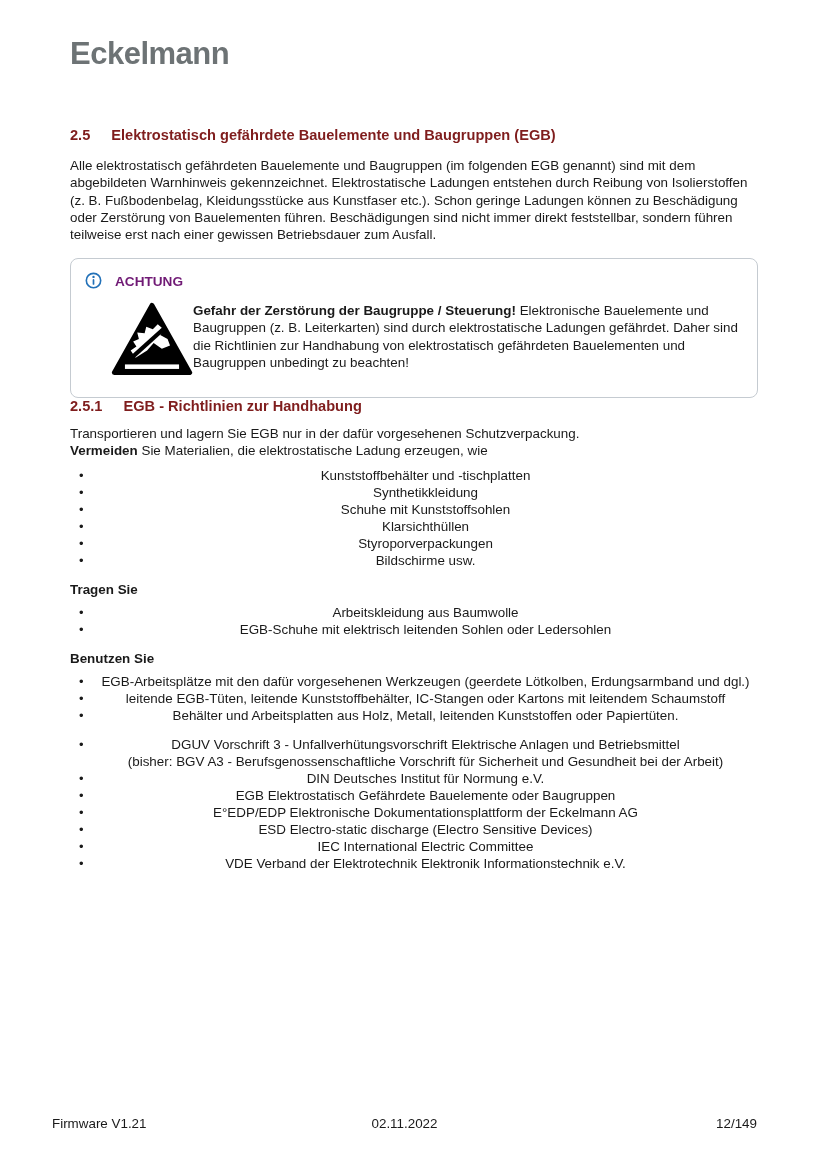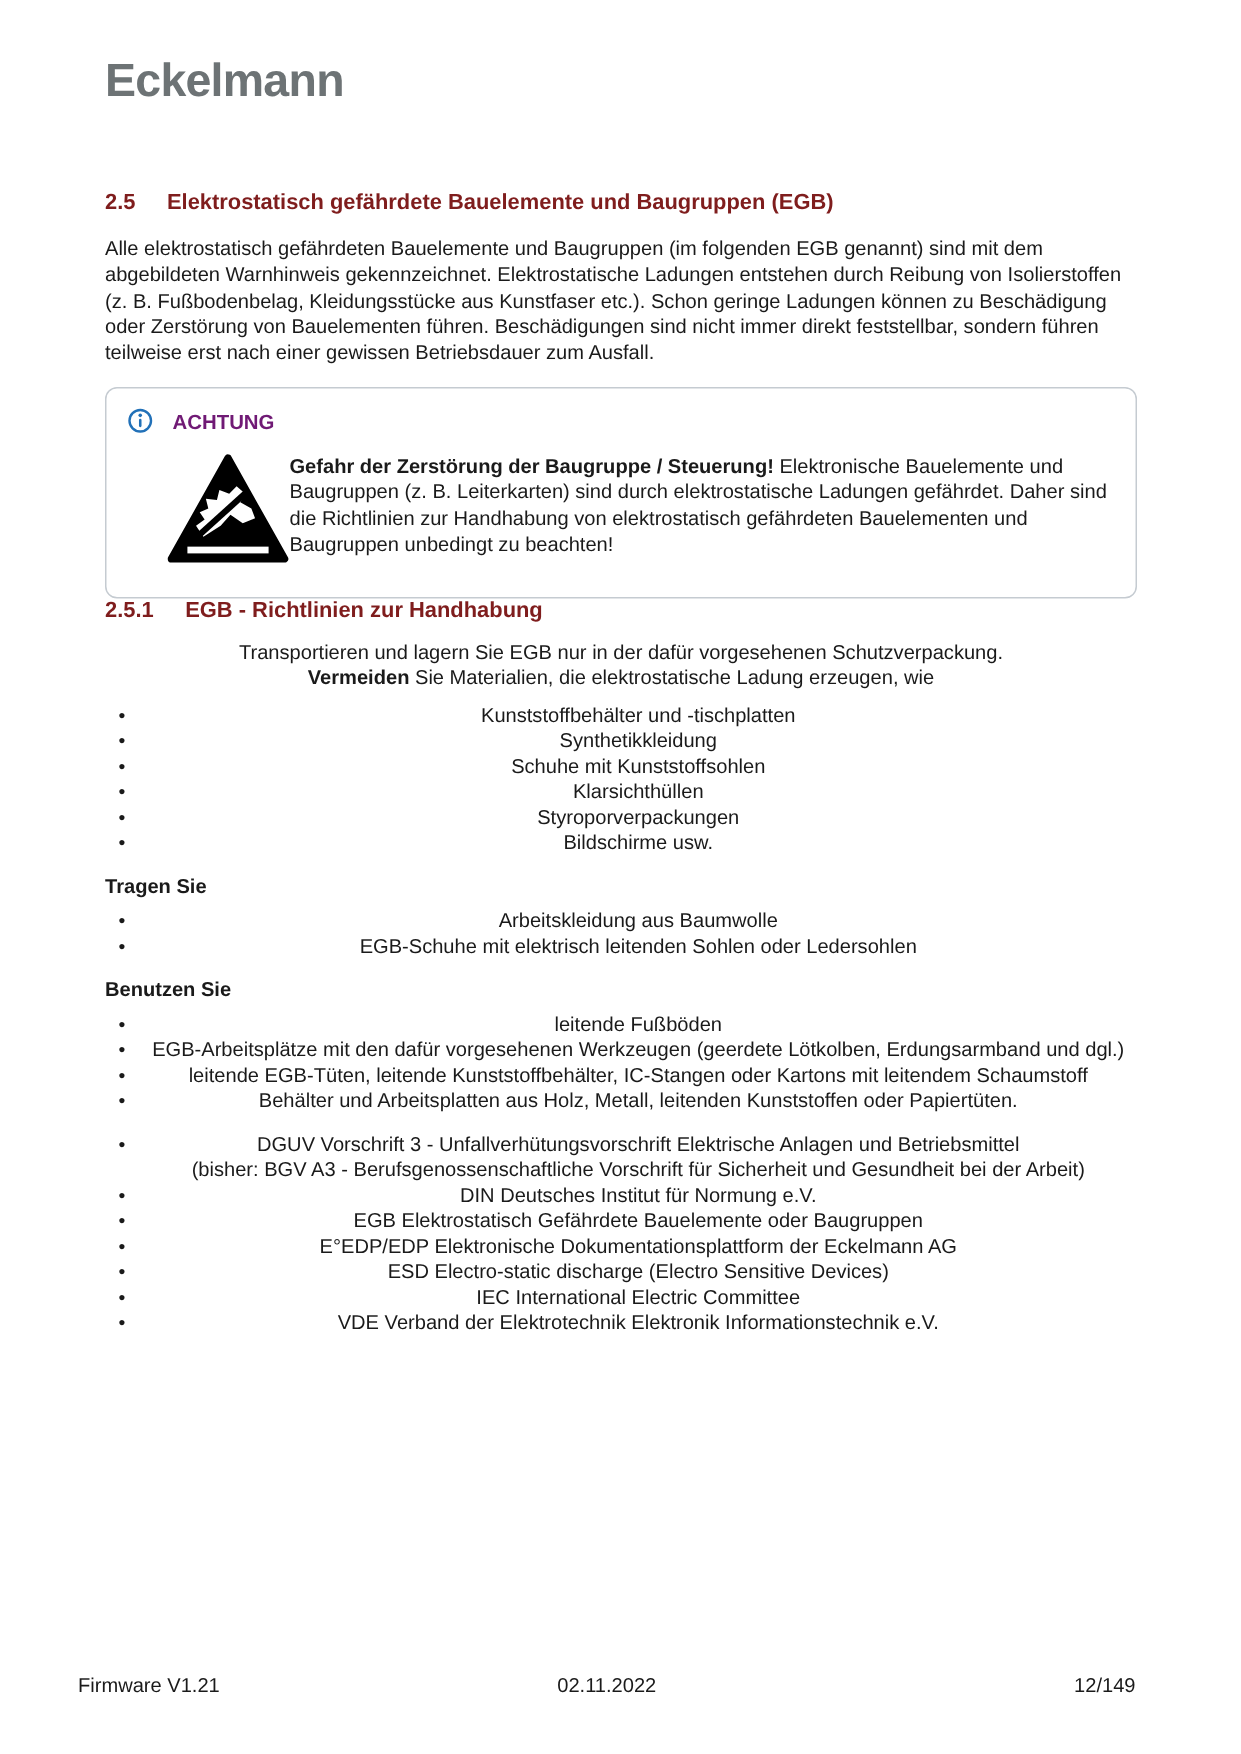--- a/index.html
+++ b/index.html
@@ -146,21 +146,21 @@
           <b>Gefahr der Zerstörung der Baugruppe / Steuerung!</b><span> Elektronische Bauelemente und Baugruppen (z. B. Leiterkarten) sind durch elektrostatische Ladungen gefährdet. Daher sind die Richtlinien zur Handhabung von elektrostatisch gefährdeten Bauelementen und Baugruppen unbedingt zu beachten!</span>
         </p>
       </div>
     </div>
 
     <h2 class="sec-heading h-251">
       <span>2.5.1</span>
       <span>EGB - Richtlinien zur Handhabung</span>
     </h2>
 
-    <p class="body-text" style="margin-top:11px;text-align:center;">
+    <p class="body-text" style="margin-top:11px;">
       <span>Transportieren und lagern Sie EGB nur in der dafür vorgesehenen Schutzverpackung.</span><br>
       <b>Vermeiden</b><span> Sie Materialien, die elektrostatische Ladung erzeugen, wie</span>
     </p>
 
     <ul class="doc-list">
         <li>Kunststoffbehälter und -tischplatten</li>
         <li>Synthetikkleidung</li>
         <li>Schuhe mit Kunststoffsohlen</li>
         <li>Klarsichthüllen</li>
         <li>Styroporverpackungen</li>
@@ -168,21 +168,20 @@
       </ul>
 
     <p class="group-label">Tragen Sie</p>
     <ul class="doc-list">
         <li>Arbeitskleidung aus Baumwolle</li>
         <li>EGB-Schuhe mit elektrisch leitenden Sohlen oder Ledersohlen</li>
       </ul>
 
     <p class="group-label">Benutzen Sie</p>
     <ul class="doc-list">
-        <li>leitende Fußböden</li>
         <li> EGB-Arbeitsplätze mit den dafür vorgesehenen Werkzeugen (geerdete Lötkolben, Erdungsarmband und dgl.)</li>
         <li>leitende EGB-Tüten, leitende Kunststoffbehälter, IC-Stangen oder Kartons mit leitendem Schaumstoff</li>
         <li>Behälter und Arbeitsplatten aus Holz, Metall, leitenden Kunststoffen oder Papiertüten.</li>
       </ul>
 
 
     <ul class="doc-list list-26">
         <li>DGUV Vorschrift 3 - Unfallverhütungsvorschrift Elektrische Anlagen und Betriebsmittel
 (bisher: BGV A3 - Berufsgenossenschaftliche Vorschrift für Sicherheit und Gesundheit bei der Arbeit)</li>
         <li>DIN Deutsches Institut für Normung e.V.</li>

